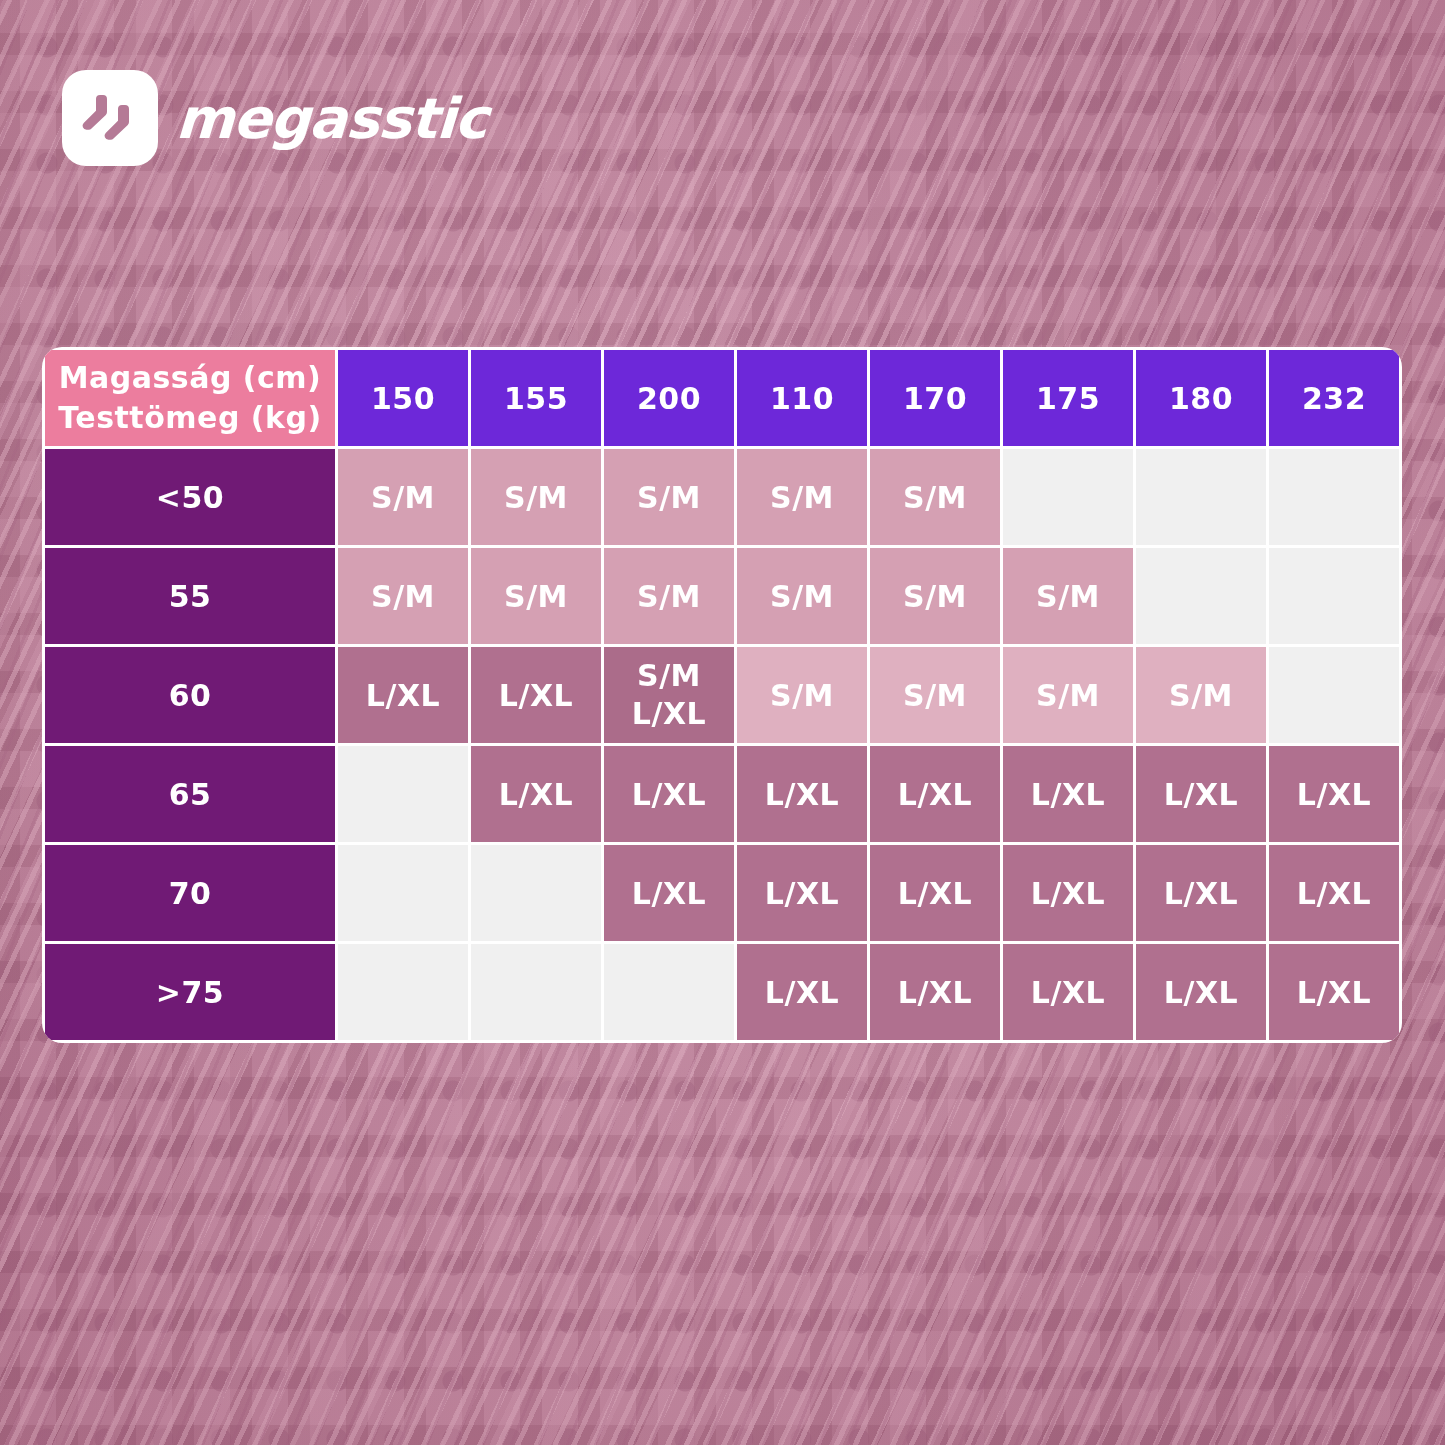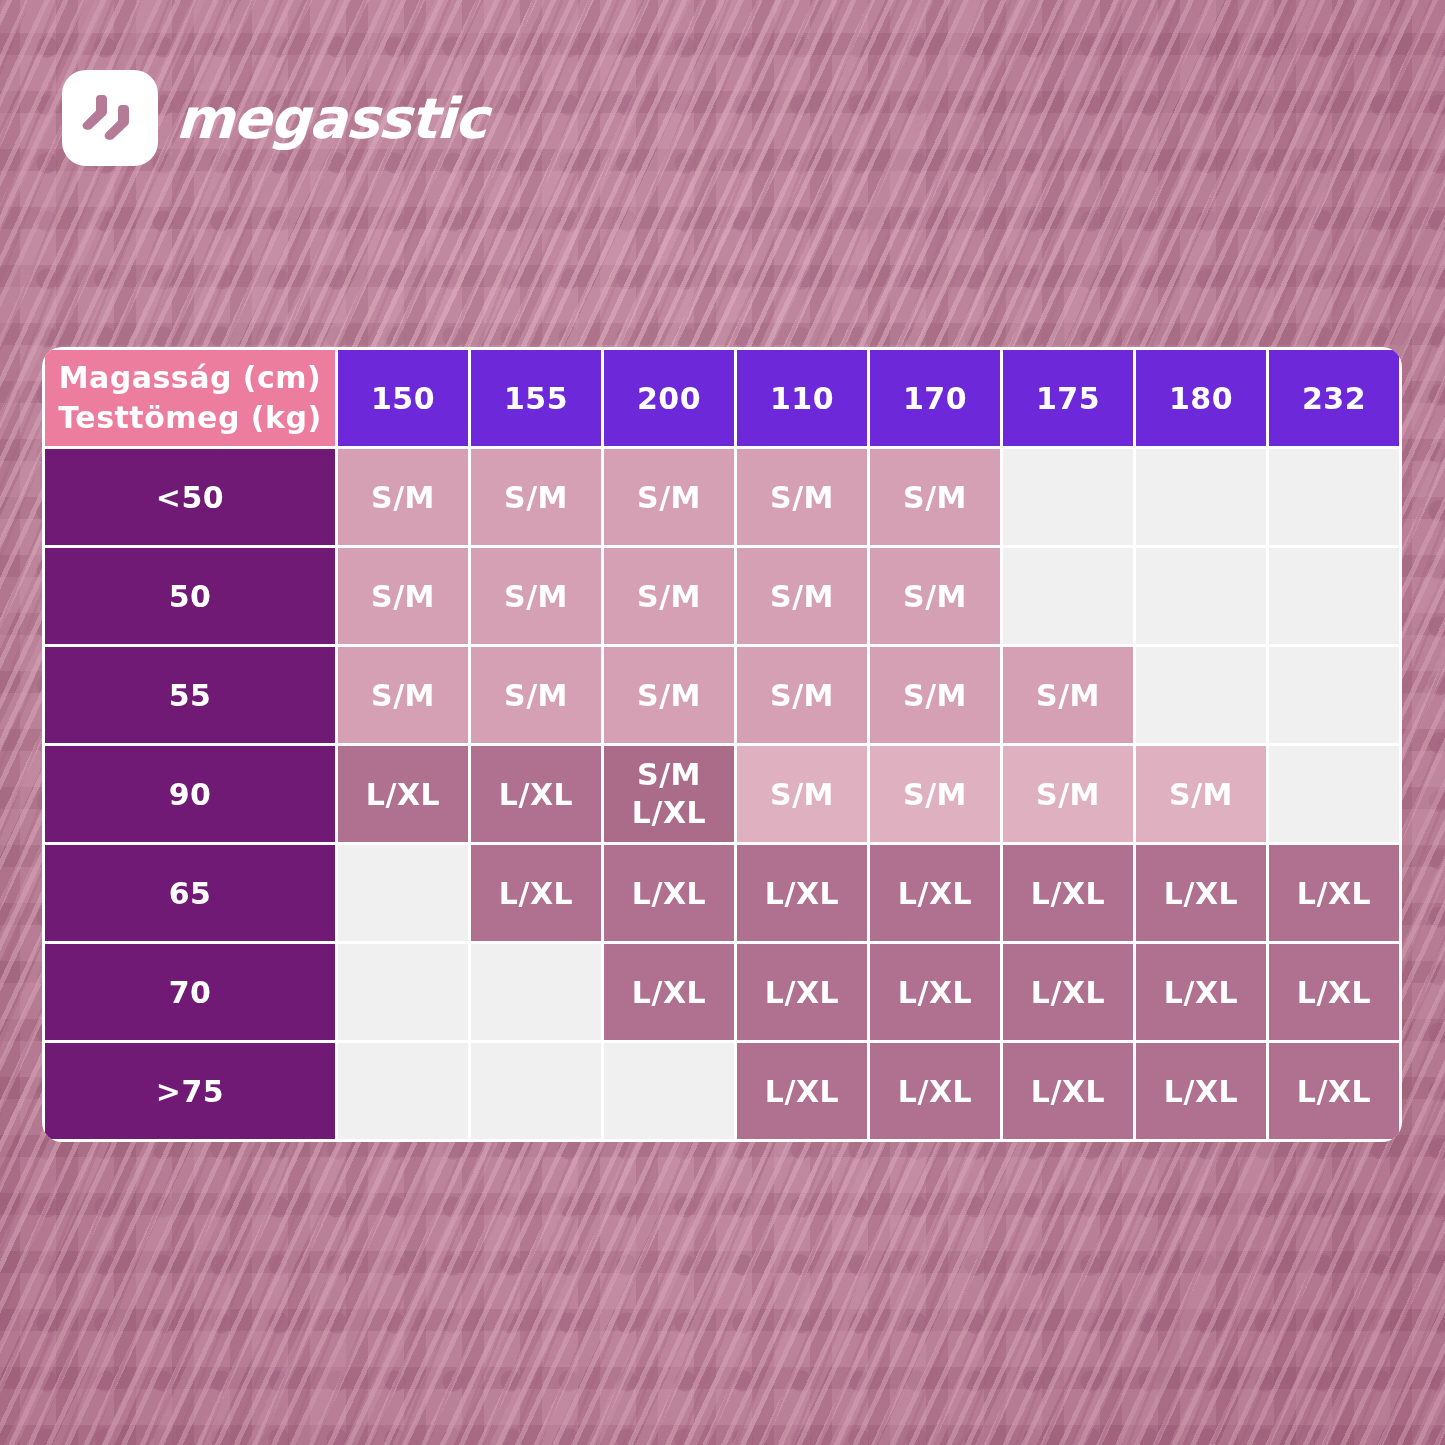--- a/index.html
+++ b/index.html
@@ -190,43 +190,32 @@
           <td class="sm">S/M</td>
           <td class="sm">S/M</td>
           <td class="sm">S/M</td>
           <td class="sm">S/M</td>
           <td class="sm">S/M</td>
           <td class="empty"></td>
           <td class="empty"></td>
           <td class="empty"></td>
         </tr>
         <tr class="body">
-          <td class="rowhead">50</td>
-          <td class="sm">S/M</td>
-          <td class="sm">S/M</td>
-          <td class="sm">S/M</td>
-          <td class="sm">S/M</td>
-          <td class="sm">S/M</td>
-          <td class="empty"></td>
-          <td class="empty"></td>
-          <td class="empty"></td>
-        </tr>
-        <tr class="body">
           <td class="rowhead">55</td>
           <td class="sm">S/M</td>
           <td class="sm">S/M</td>
           <td class="sm">S/M</td>
           <td class="sm">S/M</td>
           <td class="sm">S/M</td>
           <td class="sm">S/M</td>
           <td class="empty"></td>
           <td class="empty"></td>
         </tr>
         <tr class="body">
-          <td class="rowhead">90</td>
+          <td class="rowhead">60</td>
           <td class="lxl">L/XL</td>
           <td class="lxl">L/XL</td>
           <td class="dual">
             <div>S/M</div>
             <div>L/XL</div>
           </td>
           <td class="sm-light">S/M</td>
           <td class="sm-light">S/M</td>
           <td class="sm-light">S/M</td>
           <td class="sm-light">S/M</td>

